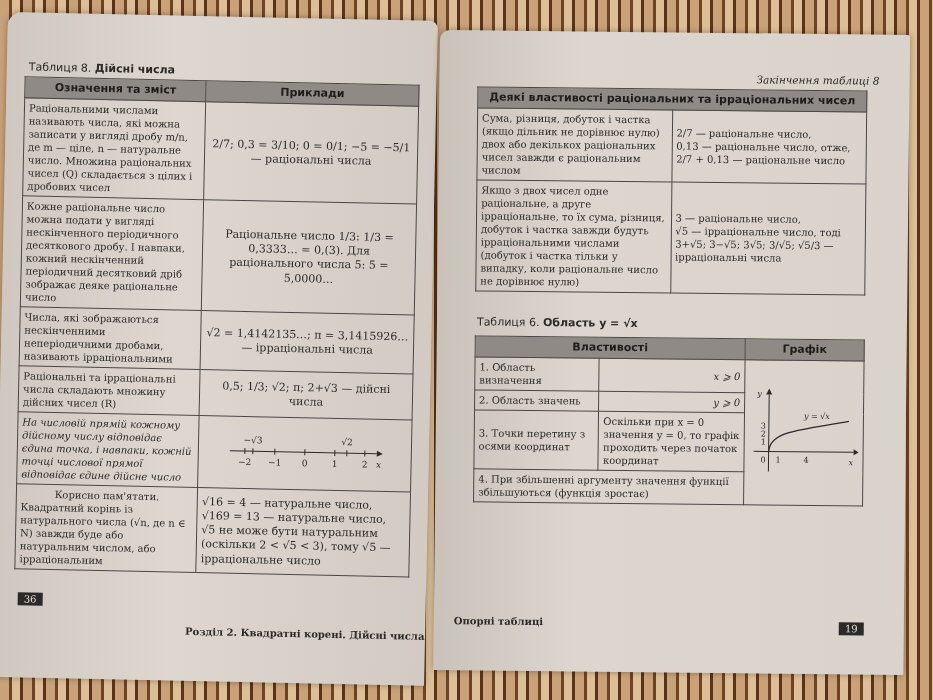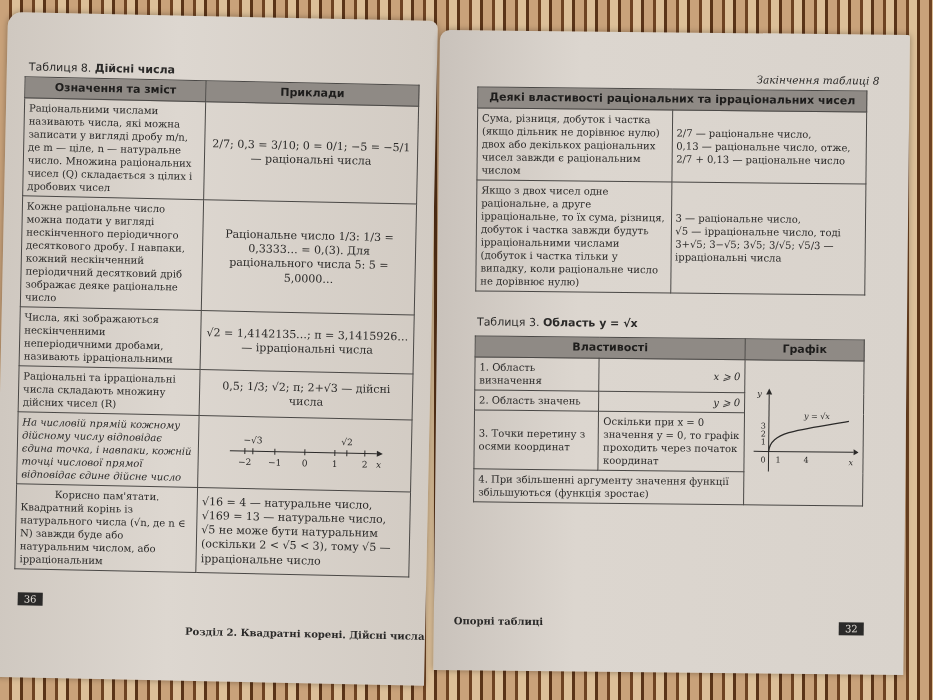--- a/index.html
+++ b/index.html
@@ -127,21 +127,21 @@
         <div>3 — раціональне число,</div>
         <div>√5 — ірраціональне число, тоді</div>
         <div>3+√5; 3−√5; 3√5; 3/√5; √5/3 —</div>
         <div>ірраціональні числа</div>
       </td>
     </tr>
   </tbody>
     </table>
 
   <div class="tbl-title" style="left:40px; top:285px;">
-    <span>Таблиця 3.</span>
+    <span>Таблиця 6.</span>
     <b>Область y = √x</b>
   </div>
   <table class="t" style="left:38px; top:305px; width:390px;">
     <tbody>
         <tr>
       <th colspan="2">Властивості</th>
       <th style="width:28%;">Графік</th>
     </tr>
     <tr>
       <td style="width:32%;">1. Область визначення</td>
@@ -175,14 +175,14 @@
       <td>3. Точки перетину з осями координат</td>
       <td>Оскільки при x = 0 значення y = 0, то графік проходить через початок координат</td>
     </tr>
     <tr>
       <td colspan="2">4. При збільшенні аргументу значення функції збільшуються (функція зростає)</td>
     </tr>
   </tbody>
     </table>
 
   <div class="footer" style="left:20px; top:585px;">Опорні таблиці</div>
-  <div class="pnum" style="right:40px; top:588px;">32</div>
+  <div class="pnum" style="right:40px; top:588px;">19</div>
 </div>
 
 </body></html>

